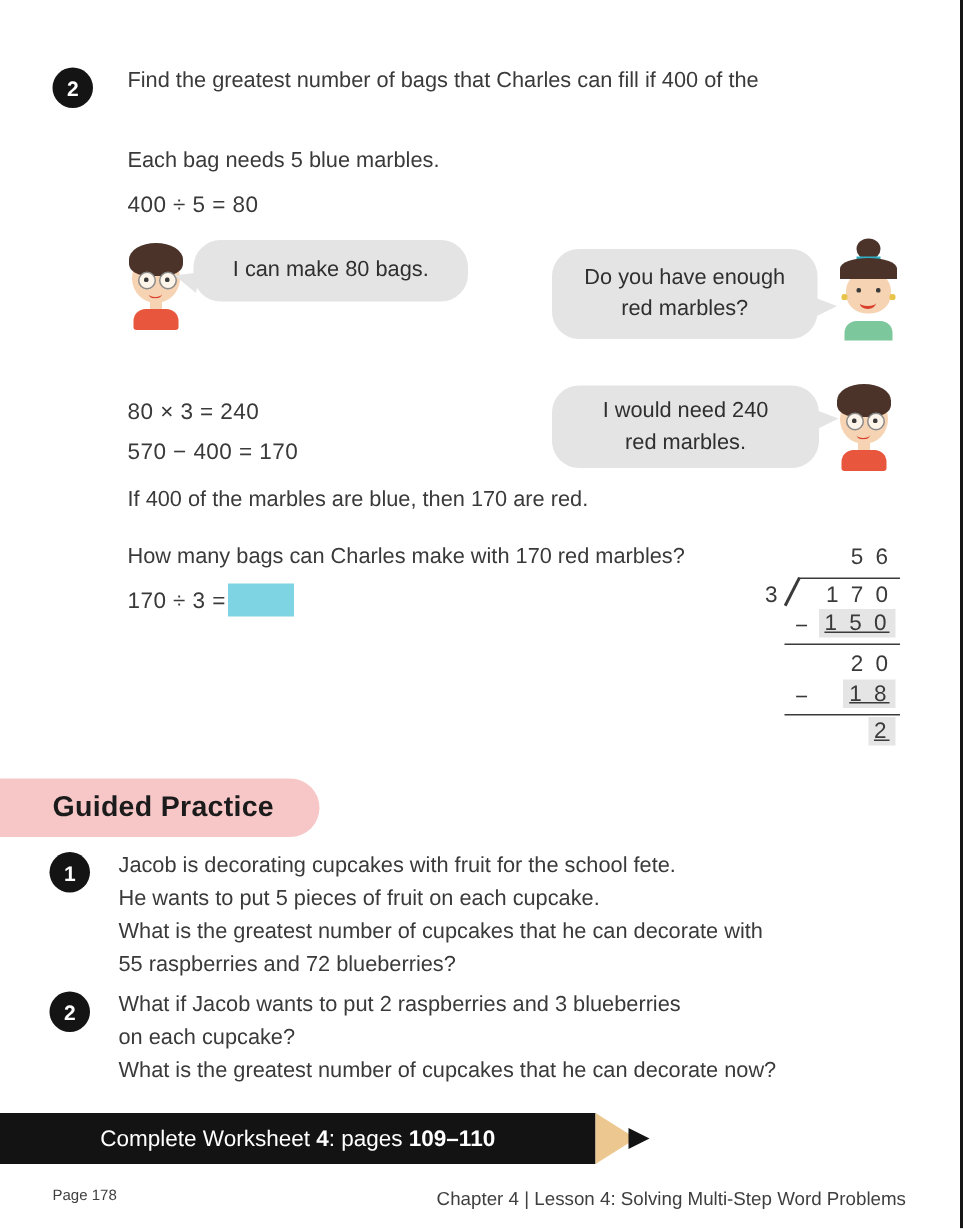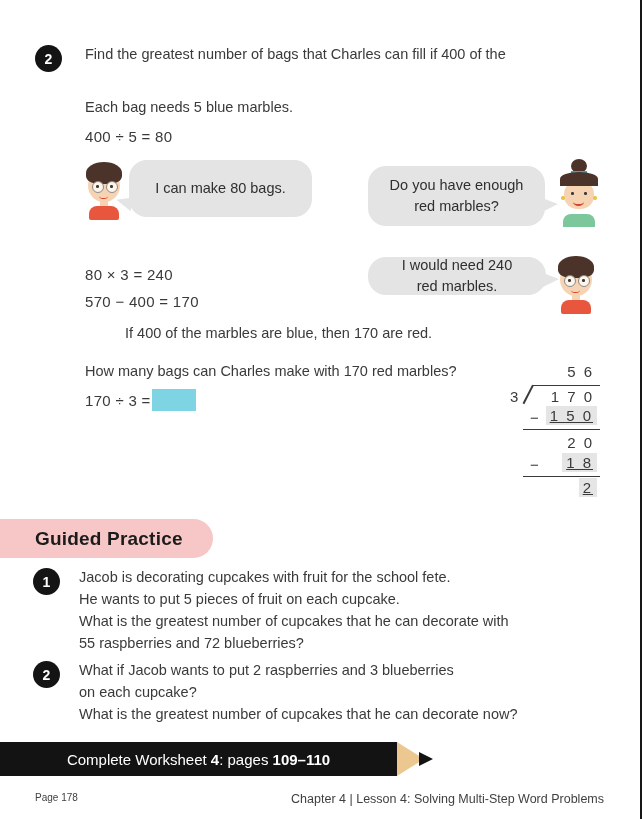--- a/index.html
+++ b/index.html
@@ -98,21 +98,21 @@
     <div class="face"></div>
     <div class="hair"></div>
     <div class="g g1"></div>
     <div class="g g2"></div>
     <div class="eye e1"></div>
     <div class="eye e2"></div>
     <div class="mouth"></div>
     <div class="neck"></div>
     <div class="shirt"></div>
   </div>
-  <div class="bubble" style="left:129px;top:160px;width:183px;height:57px;">
+  <div class="bubble" style="left:129px;top:160px;width:183px;height:41px;">
     <div class="tail-l"></div>
     <span>I can make 80 bags.</span>
   </div>
 
   <div class="bubble" style="left:368px;top:166px;width:177px;height:60px;">
     <div class="tail-r" style="bottom:14px;"></div>
     <span>Do you have enough</span>
     <span>red marbles?</span>
   </div>
   <div class="avatar girl" style="left:556px;top:159px;">
@@ -124,38 +124,38 @@
     <div class="ear ear2"></div>
     <div class="eye e1"></div>
     <div class="eye e2"></div>
     <div class="mouth"></div>
     <div class="shirt"></div>
   </div>
 
   <div class="eq" style="left:85px;top:266px;">80 × 3 = 240</div>
   <div class="eq" style="left:85px;top:293px;">570 − 400 = 170</div>
 
-  <div class="bubble" style="left:368px;top:257px;width:178px;height:38px;">
+  <div class="bubble" style="left:368px;top:257px;width:178px;height:55px;">
     <div class="tail-r" style="top:16px;"></div>
     <span>I would need 240</span>
     <span>red marbles.</span>
   </div>
   <div class="avatar boy" style="left:556px;top:256px;">
     <div class="face"></div>
     <div class="hair"></div>
     <div class="g g1"></div>
     <div class="g g2"></div>
     <div class="eye e1"></div>
     <div class="eye e2"></div>
     <div class="mouth"></div>
     <div class="neck"></div>
     <div class="shirt"></div>
   </div>
 
-  <div class="txt" style="left:85px;top:322px;margin-left:40px;">If 400 of the marbles are blue, then 170 are red.</div>
+  <div class="txt" style="left:85px;top:322px;">If 400 of the marbles are blue, then 170 are red.</div>
   <div class="txt" style="left:85px;top:360px;">How many bags can Charles make with 170 red marbles?</div>
   <div class="eq" style="left:85px;top:392px;">170 ÷ 3 =</div>
   <div class="ansbox"></div>
 
   <div class="ldiv">
     <span class="dq">5 6</span>
     <div class="dbar"></div>
     <div class="dslash"></div>
     <span class="ddivisor">3</span>
     <span class="ddividend">1 7 0</span>

